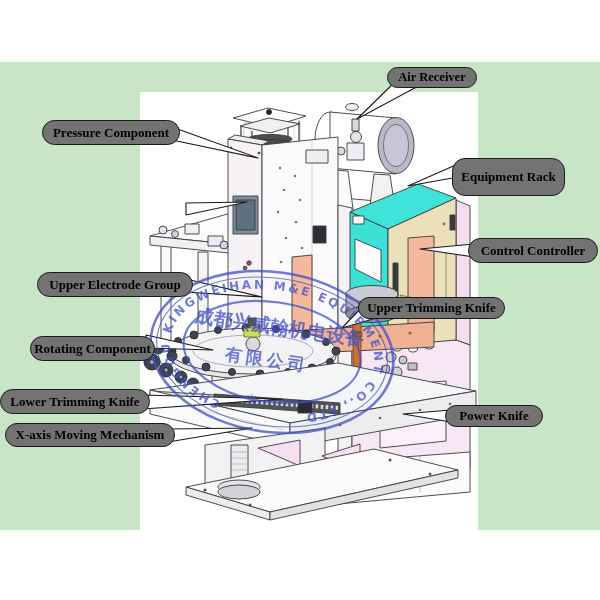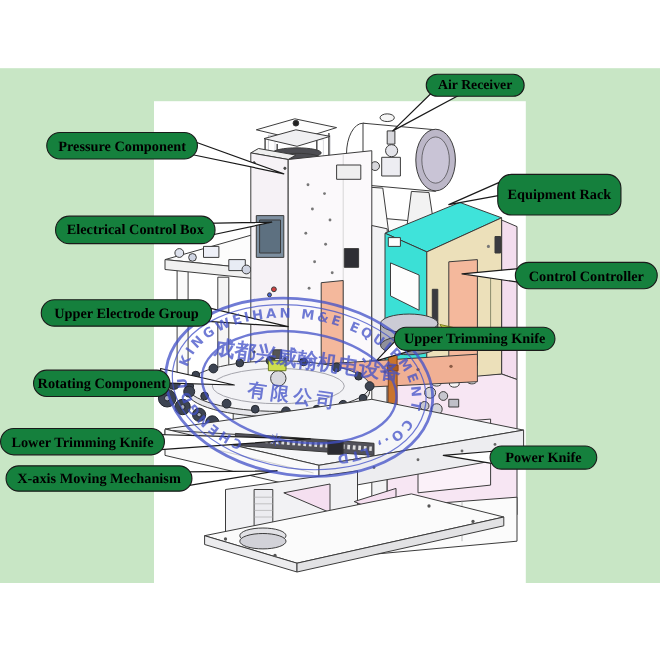--- a/index.html
+++ b/index.html
@@ -1,21 +1,21 @@
 <!DOCTYPE html>
 <html><head>
 <meta charset="utf-8">
 <style>
   html,body{margin:0;padding:0;background:#ffffff;}
   .stage{position:relative;width:600px;height:600px;background:#ffffff;overflow:hidden;
          font-family:"Liberation Serif", serif;}
   .green-bg{position:absolute;left:0;top:62px;width:600px;height:468px;background:#c8e6c5;}
   .white-panel{position:absolute;left:140px;top:92px;width:338px;height:438px;background:#ffffff;}
   svg.art{position:absolute;left:0;top:0;width:600px;height:600px;z-index:10;}
-  .callout{position:absolute;z-index:30;background:#15803d;border:1.6px solid #1a1a1a;
+  .callout{position:absolute;z-index:30;background:#737373;border:1.6px solid #1a1a1a;
            border-radius:13px;display:flex;align-items:center;justify-content:center;
            font-weight:bold;font-size:13px;color:#000;white-space:nowrap;
            box-sizing:border-box;padding:0 4px;}
 </style>
 </head>
 <body>
 
 <div class="stage">
   <div class="green-bg"></div>
   <div class="white-panel"></div>
@@ -275,23 +275,20 @@
 
   <div class="callout" style="left:387px;top:67px;width:90px;height:21px;font-size:12.5px">
     <span>Air Receiver</span>
   </div>
   <div class="callout" style="left:42px;top:120px;width:138px;height:25px">
     <span>Pressure Component</span>
   </div>
   <div class="callout" style="left:452px;top:158px;width:113px;height:38px">
     <span>Equipment Rack</span>
   </div>
-  <div class="callout" style="left:50px;top:196px;width:146px;height:26px">
-    <span>Electrical Control Box</span>
-  </div>
   <div class="callout" style="left:468px;top:238px;width:130px;height:25px">
     <span>Control Controller</span>
   </div>
   <div class="callout" style="left:37px;top:272px;width:156px;height:25px">
     <span>Upper Electrode Group</span>
   </div>
   <div class="callout" style="left:358px;top:297px;width:147px;height:22px">
     <span>Upper Trimming Knife</span>
   </div>
   <div class="callout" style="left:30px;top:336px;width:125px;height:25px">

